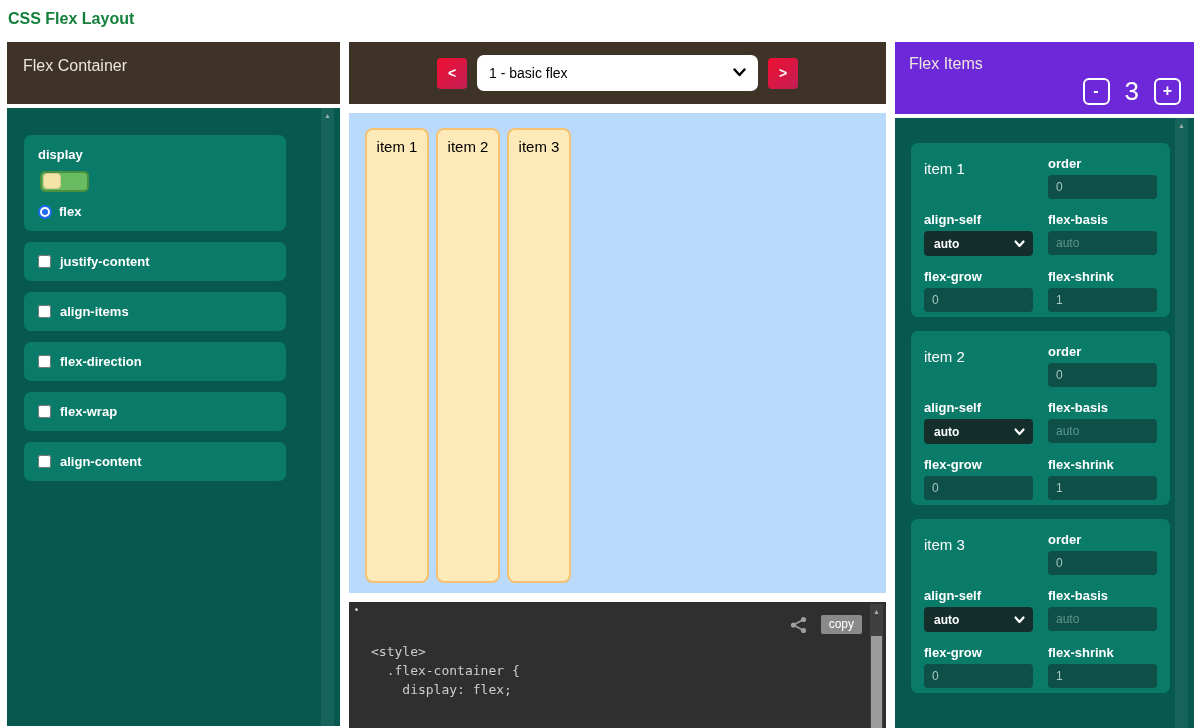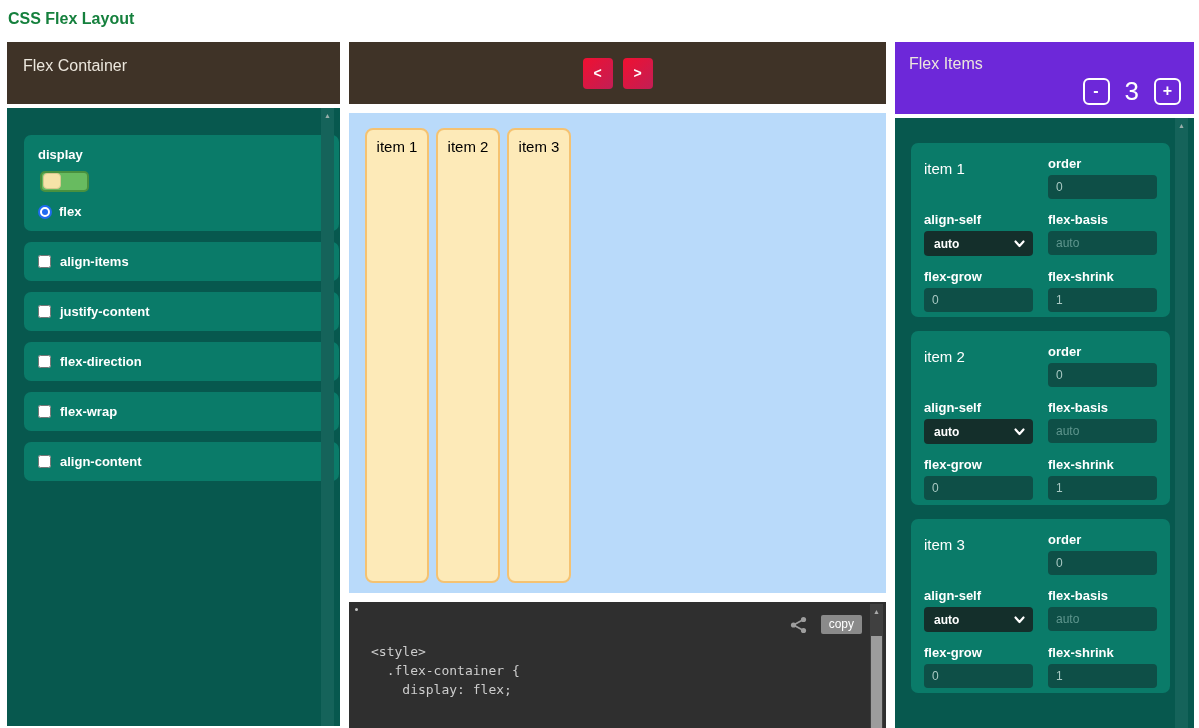--- a/index.html
+++ b/index.html
@@ -15,21 +15,21 @@
   .panel-body   { background:#07584e; position:relative; }
   .vscroll { position:absolute; top:0; bottom:0; right:6px; width:13px; background:#15635a; }
   .vscroll .up-arr { position:absolute; top:4px; left:0; width:13px; text-align:center;
                      color:#97aea9; font-size:7px; line-height:7px; }
 
   
   .col-left { width:333px; display:flex; flex-direction:column; }
   .col-left .panel-header { height:62px; padding:15px 0 0 16px; font-size:16px; }
   .col-left .panel-body { margin-top:4px; height:618px; padding-top:27px; }
 
-  .ccard { width:315px; margin:0 0 11px 17px; background:#0a7b69; border-radius:7px; padding:12px 14px; }
+  .ccard { width:262px; margin:0 0 11px 17px; background:#0a7b69; border-radius:7px; padding:12px 14px; }
   .ccard-label { font-size:13px; font-weight:bold; color:#fff; }
   .chk-row { display:flex; align-items:center; gap:9px; }
   .chk { width:13px; height:13px; accent-color:#fff; }
 
   .toggle { width:49px; height:21px; background:#68bb60; border:2px solid #49913f; border-radius:5px;
             margin:9px 0 12px 2px; position:relative; cursor:pointer; }
   .toggle .knob { position:absolute; left:1px; top:0px; width:18px; height:16px;
                   background:#f6e3a8; border:1px solid #d9c88f; border-radius:4px; }
   .radio-row { display:flex; align-items:center; gap:7px; }
   .radio { width:14px; height:14px; border:2px solid #1f6bf0; background:#fff; border-radius:50%;
@@ -110,27 +110,27 @@
           <span class="radio">
               <span class="dot"></span>
             </span>
           <span class="ccard-label">flex</span>
         </div>
       </div>
 
       <div class="ccard">
         <div class="chk-row">
           <input type="checkbox" class="chk" style="">
+          <span class="ccard-label">justify-content</span>
+        </div>
+      </div>
+      <div class="ccard">
+        <div class="chk-row">
+          <input type="checkbox" class="chk" style="">
           <span class="ccard-label">align-items</span>
-        </div>
-      </div>
-      <div class="ccard">
-        <div class="chk-row">
-          <input type="checkbox" class="chk" style="">
-          <span class="ccard-label">justify-content</span>
         </div>
       </div>
       <div class="ccard">
         <div class="chk-row">
           <input type="checkbox" class="chk" style="">
           <span class="ccard-label">flex-direction</span>
         </div>
       </div>
       <div class="ccard">
         <div class="chk-row">
@@ -147,20 +147,28 @@
 
       <div class="vscroll">
         <span class="up-arr">▲</span>
       </div>
     </div>
   </div>
 
   <div class="col-mid">
     <div class="mid-header">
       <button class="nav-btn">&lt;</button>
+      <div class="preset-wrap">
+        <select class="preset">
+          <option>1 - basic flex</option>
+        </select>
+        <svg class="preset-chev" width="13" height="9" viewBox="0 0 13 9">
+            <polyline points="1.5,1.5 6.5,7 11.5,1.5" fill="none" stroke="#000" stroke-width="2.4" stroke-linecap="round" stroke-linejoin="round"></polyline>
+          </svg>
+      </div>
       <button class="nav-btn">&gt;</button>
     </div>
 
     <div class="demo">
       <div class="demo-item">item 1</div>
       <div class="demo-item">item 2</div>
       <div class="demo-item">item 3</div>
     </div>
 
     <div class="codebox">

